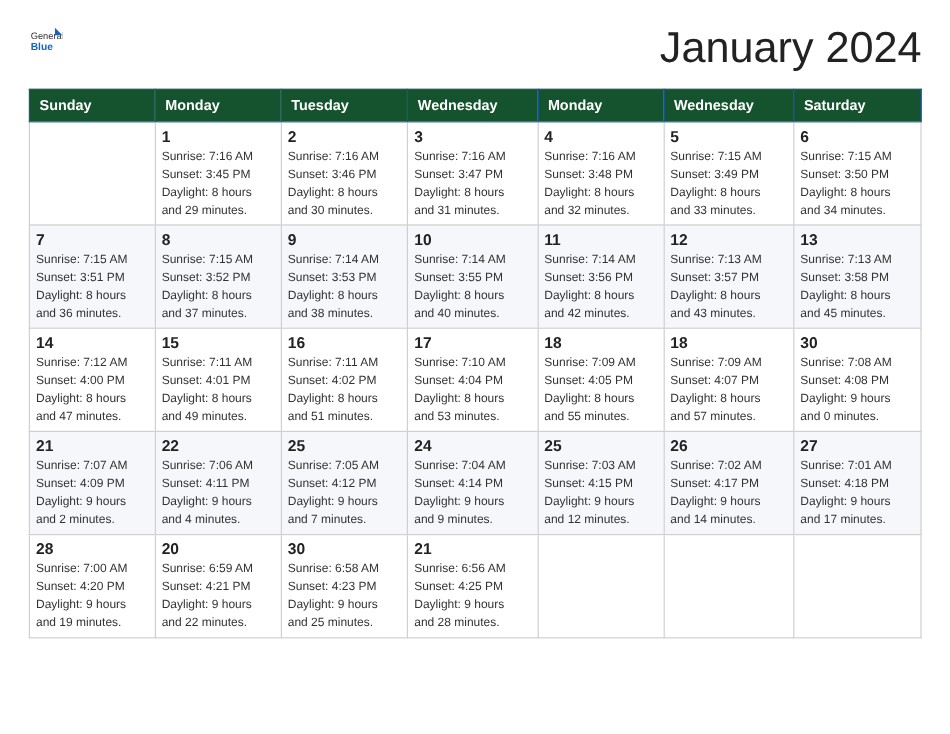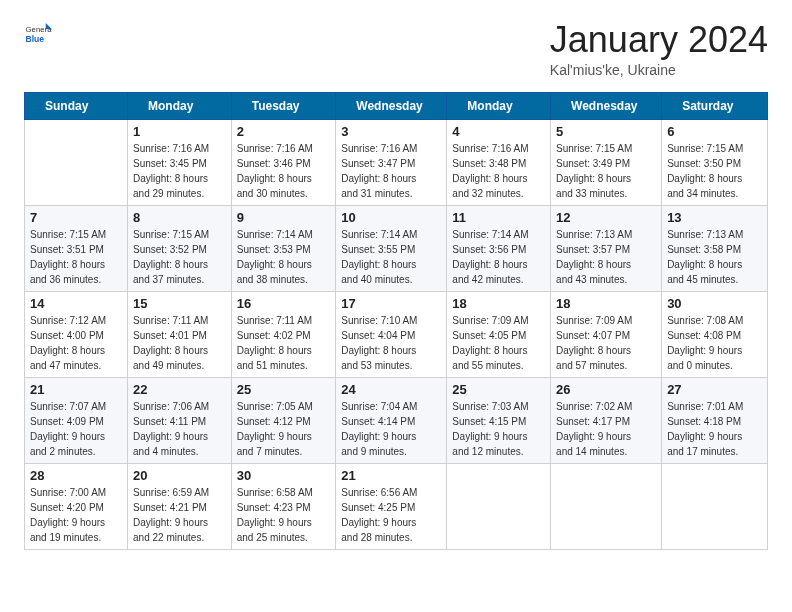--- a/index.html
+++ b/index.html
@@ -22,43 +22,43 @@
     .logo {
       display: flex;
       align-items: center;
       gap: 2px;
     }
     .logo-icon {
       width: 28px;
       height: 28px;
     }
     .title-block {
-      text-align: left;
+      text-align: center;
     }
     .month-title {
       font-size: 36px;
       font-weight: normal;
       color: #222;
       line-height: 1.1;
     }
     .subtitle {
       font-size: 14px;
       color: #555;
       margin-top: 2px;
     }
     .calendar {
       width: 100%;
       border-collapse: collapse;
     }
     .calendar thead tr th {
-      background: #0369a1;
+      background: #14532d;
       color: #fff;
       font-size: 12px;
       font-weight: bold;
-      padding: 6px 20px;
+      padding: 6px 8px;
       text-align: left;
       border: 1px solid #1255a0;
     }
     .calendar tbody tr td {
       border: 1px solid #d0d0d0;
       vertical-align: top;
       padding: 4px 5px;
       width: 113px;
       min-height: 80px;
       background: #fff;
@@ -91,21 +91,20 @@
   <div class="header">
     <div class="logo">
       <svg class="logo-icon" viewBox="0 0 36 36">
         <text x="2" y="16" font-size="10" fill="#333" font-family="Arial">General</text>
         <text x="2" y="28" font-size="11" fill="#1565c0" font-weight="bold" font-family="Arial">Blue</text>
         <polygon points="28,4 36,12 28,12" fill="#1565c0"></polygon>
       </svg>
     </div>
     <div class="title-block">
       <div class="month-title">January 2024</div>
-      <div class="subtitle">Kal'mius'ke, Ukraine</div>
     </div>
   </div>
 
   <table class="calendar">
     <thead>
       <tr>
       <th>Sunday</th>
           <th>Monday</th>
           <th>Tuesday</th>
           <th>Wednesday</th>

